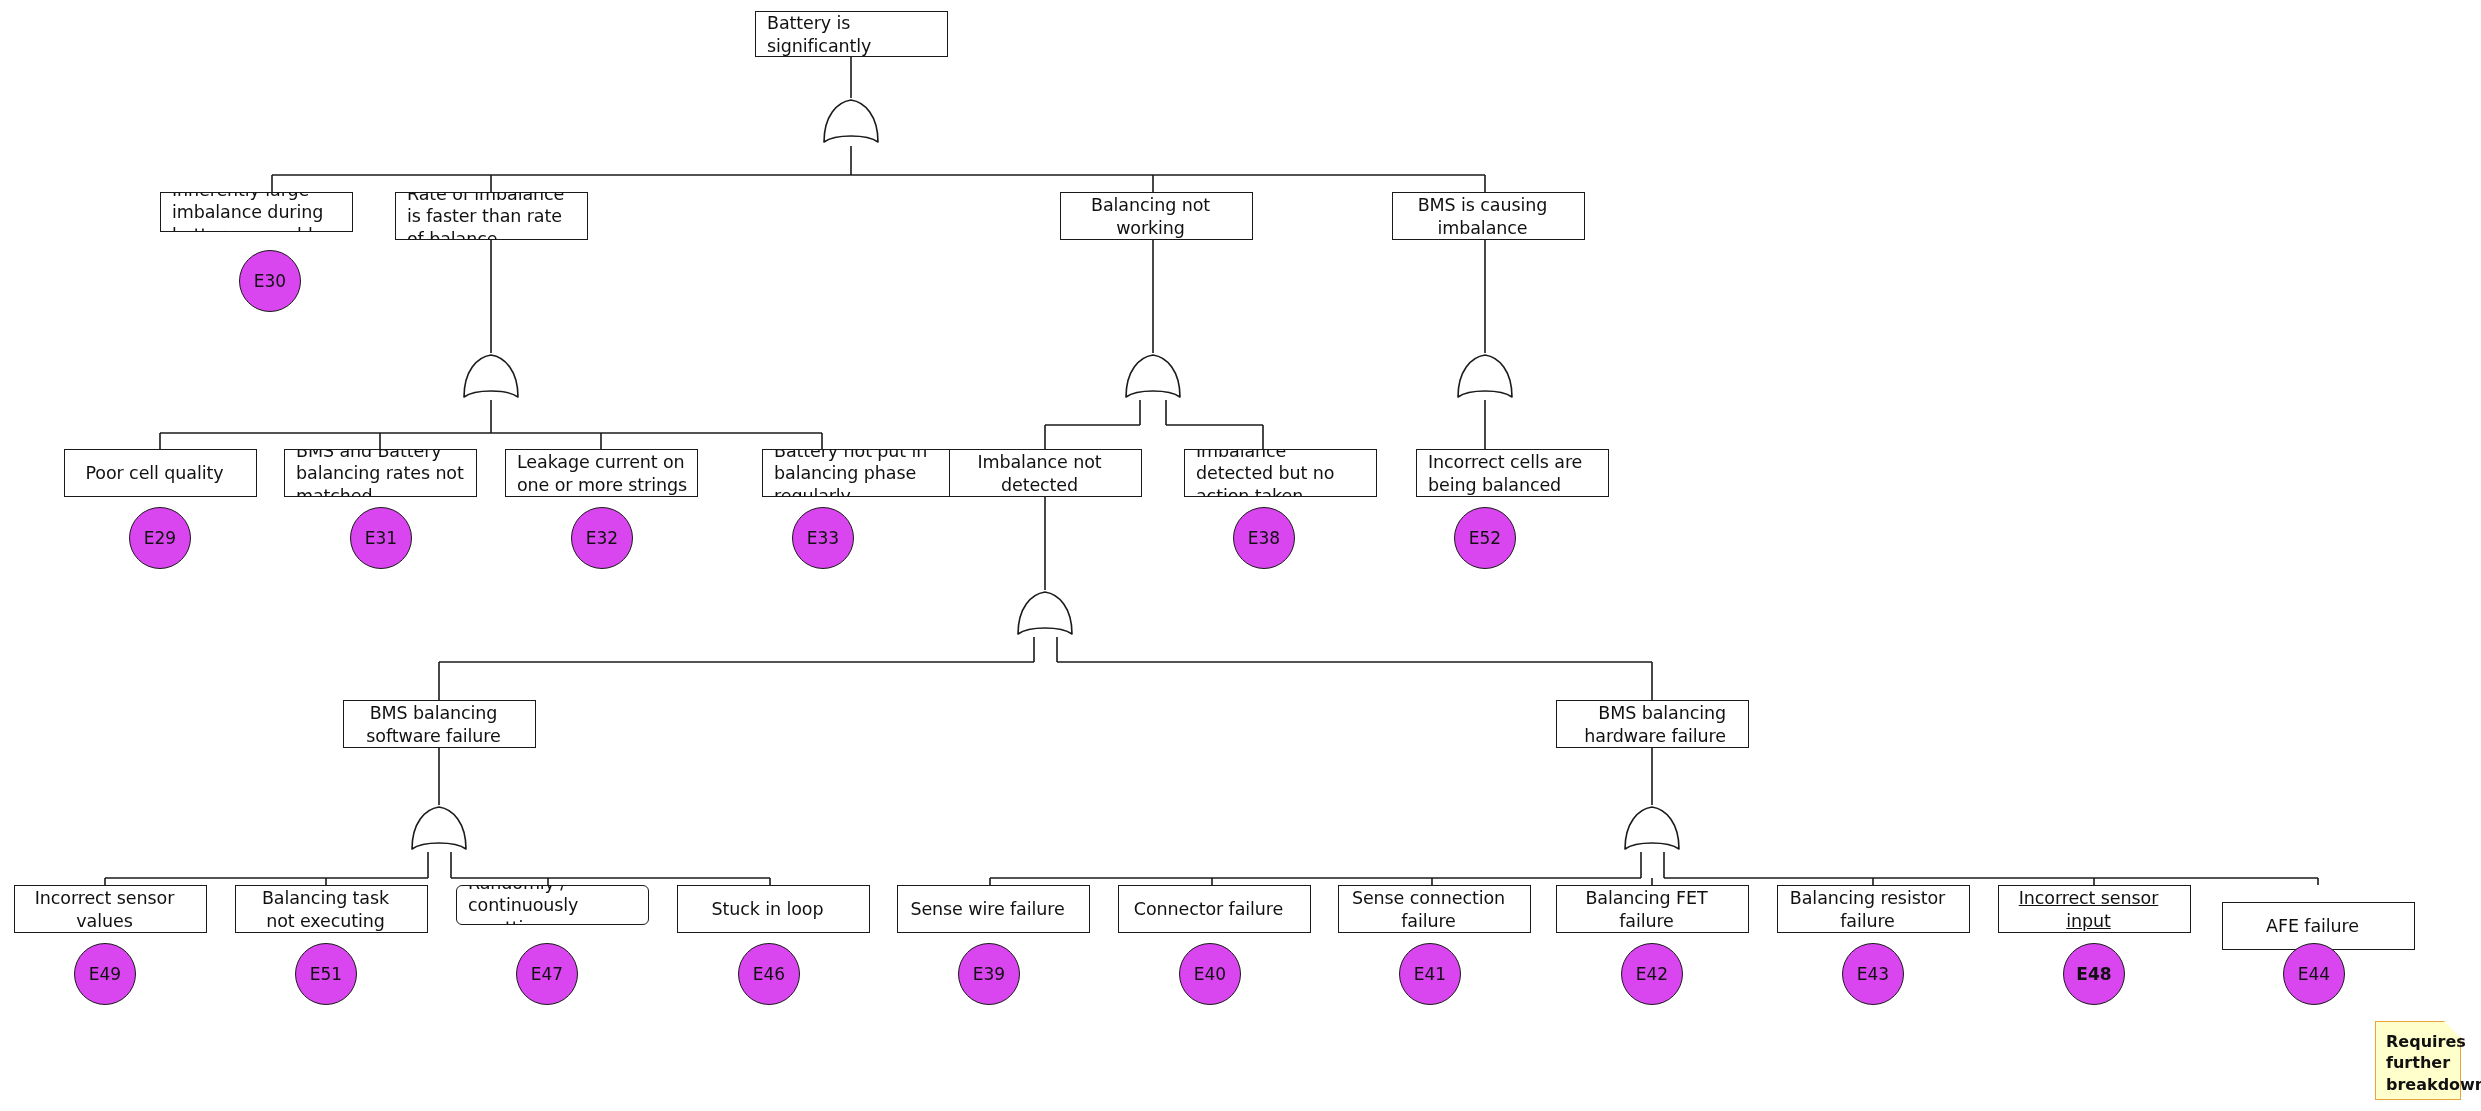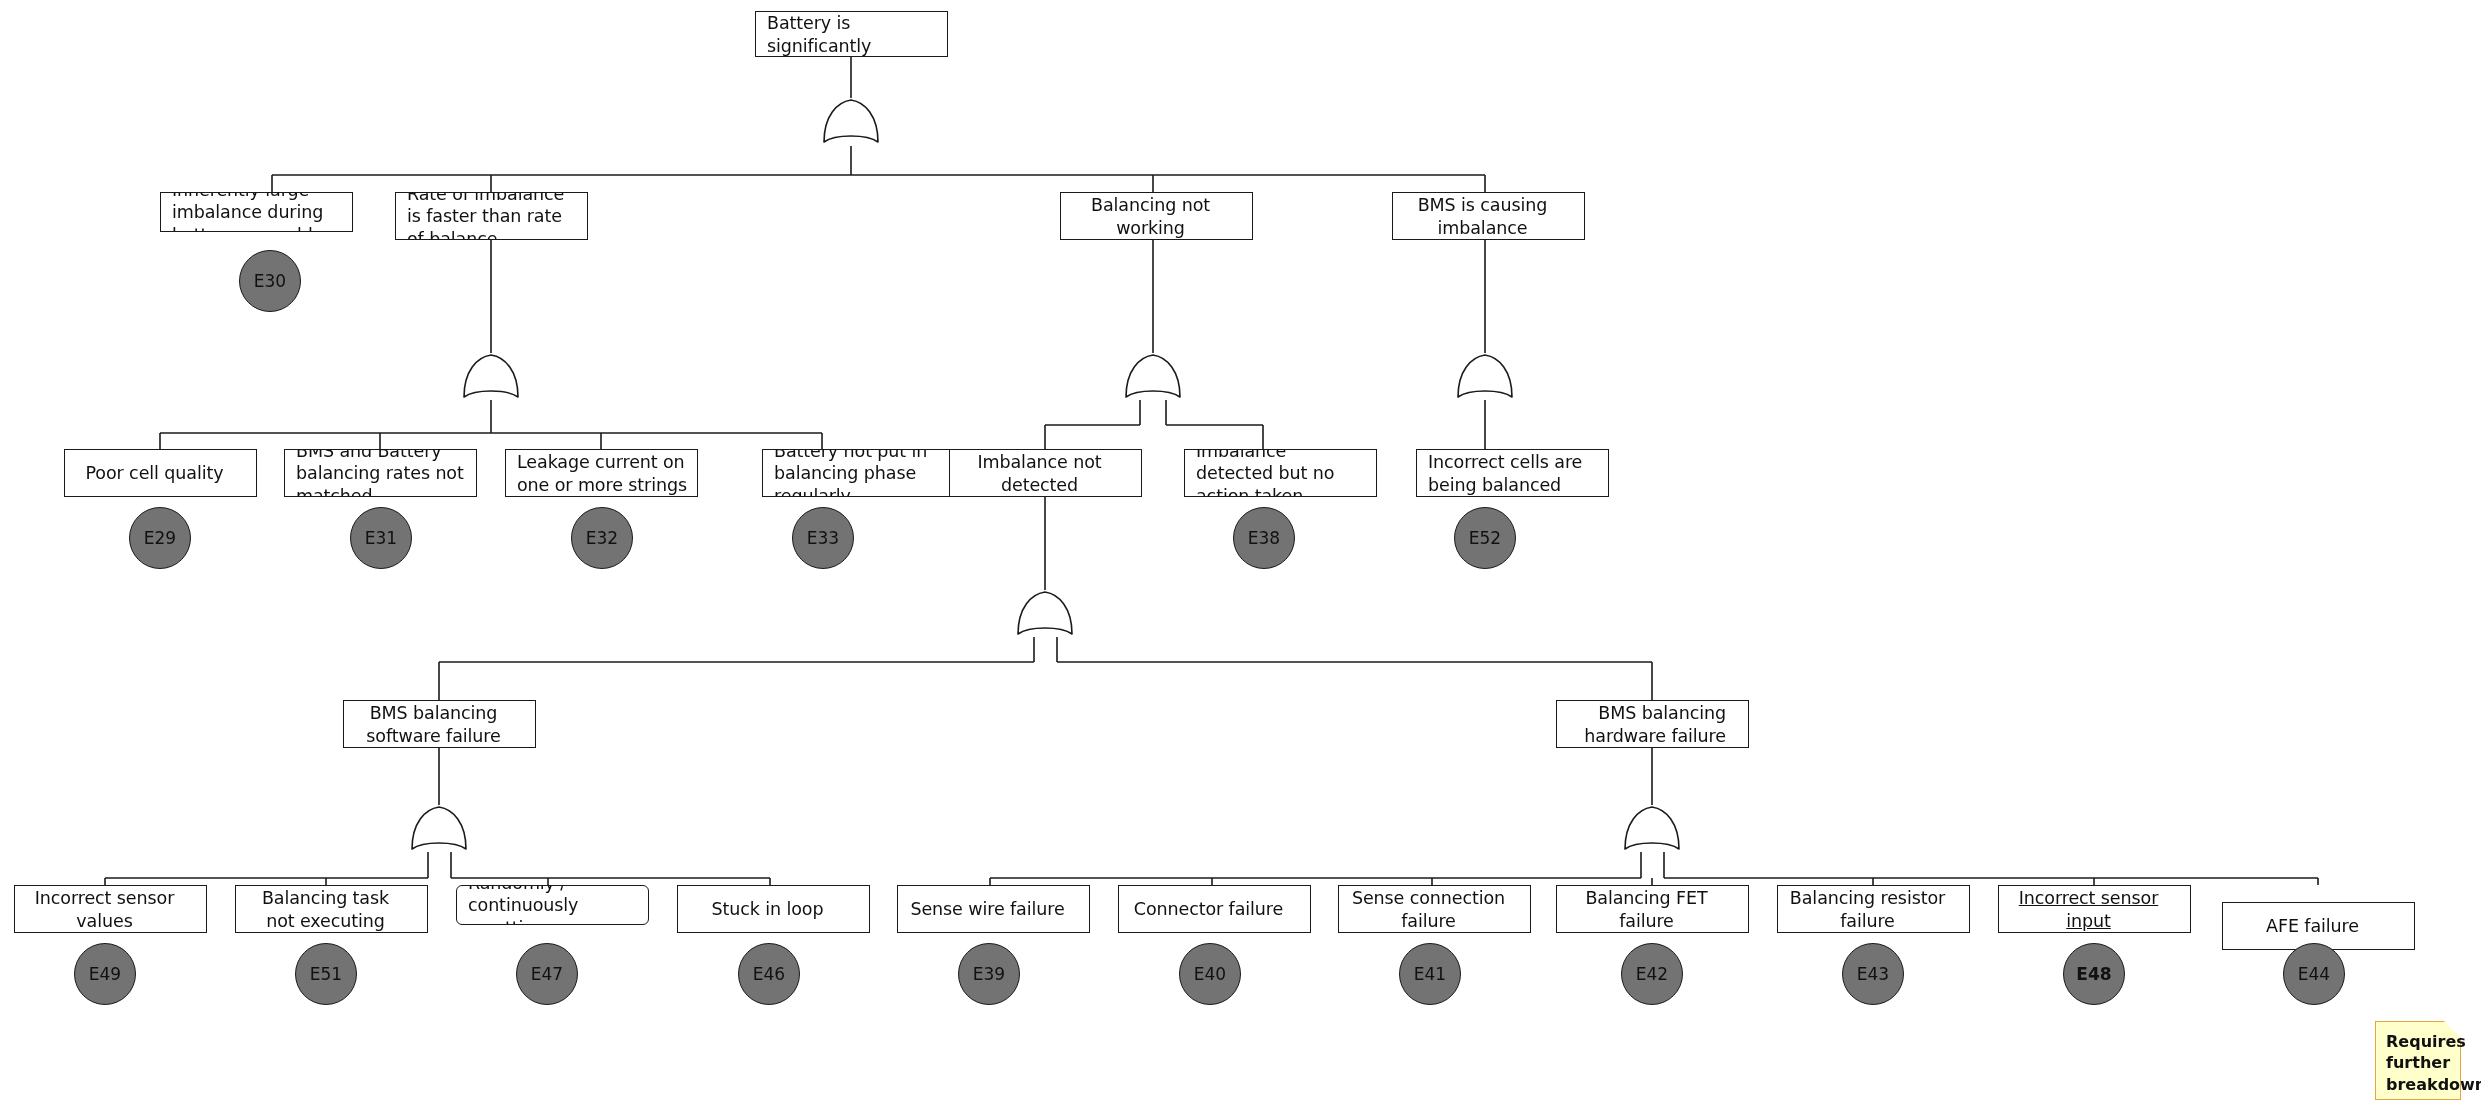--- a/index.html
+++ b/index.html
@@ -49,21 +49,21 @@
     padding-right: 22px;
   }
   .node-box.multi {
     text-align: left;
   }
   .event-circle {
     position: absolute;
     box-sizing: border-box;
     border: 1.6px solid #1a1a1a;
     border-radius: 50%;
-    background: #737373;
+    background: #d946ef;
     color: #111111;
     font-size: 17px;
     display: flex;
     align-items: center;
     justify-content: center;
   }
   .gate {
     position: absolute;
   }
   .gate svg {

